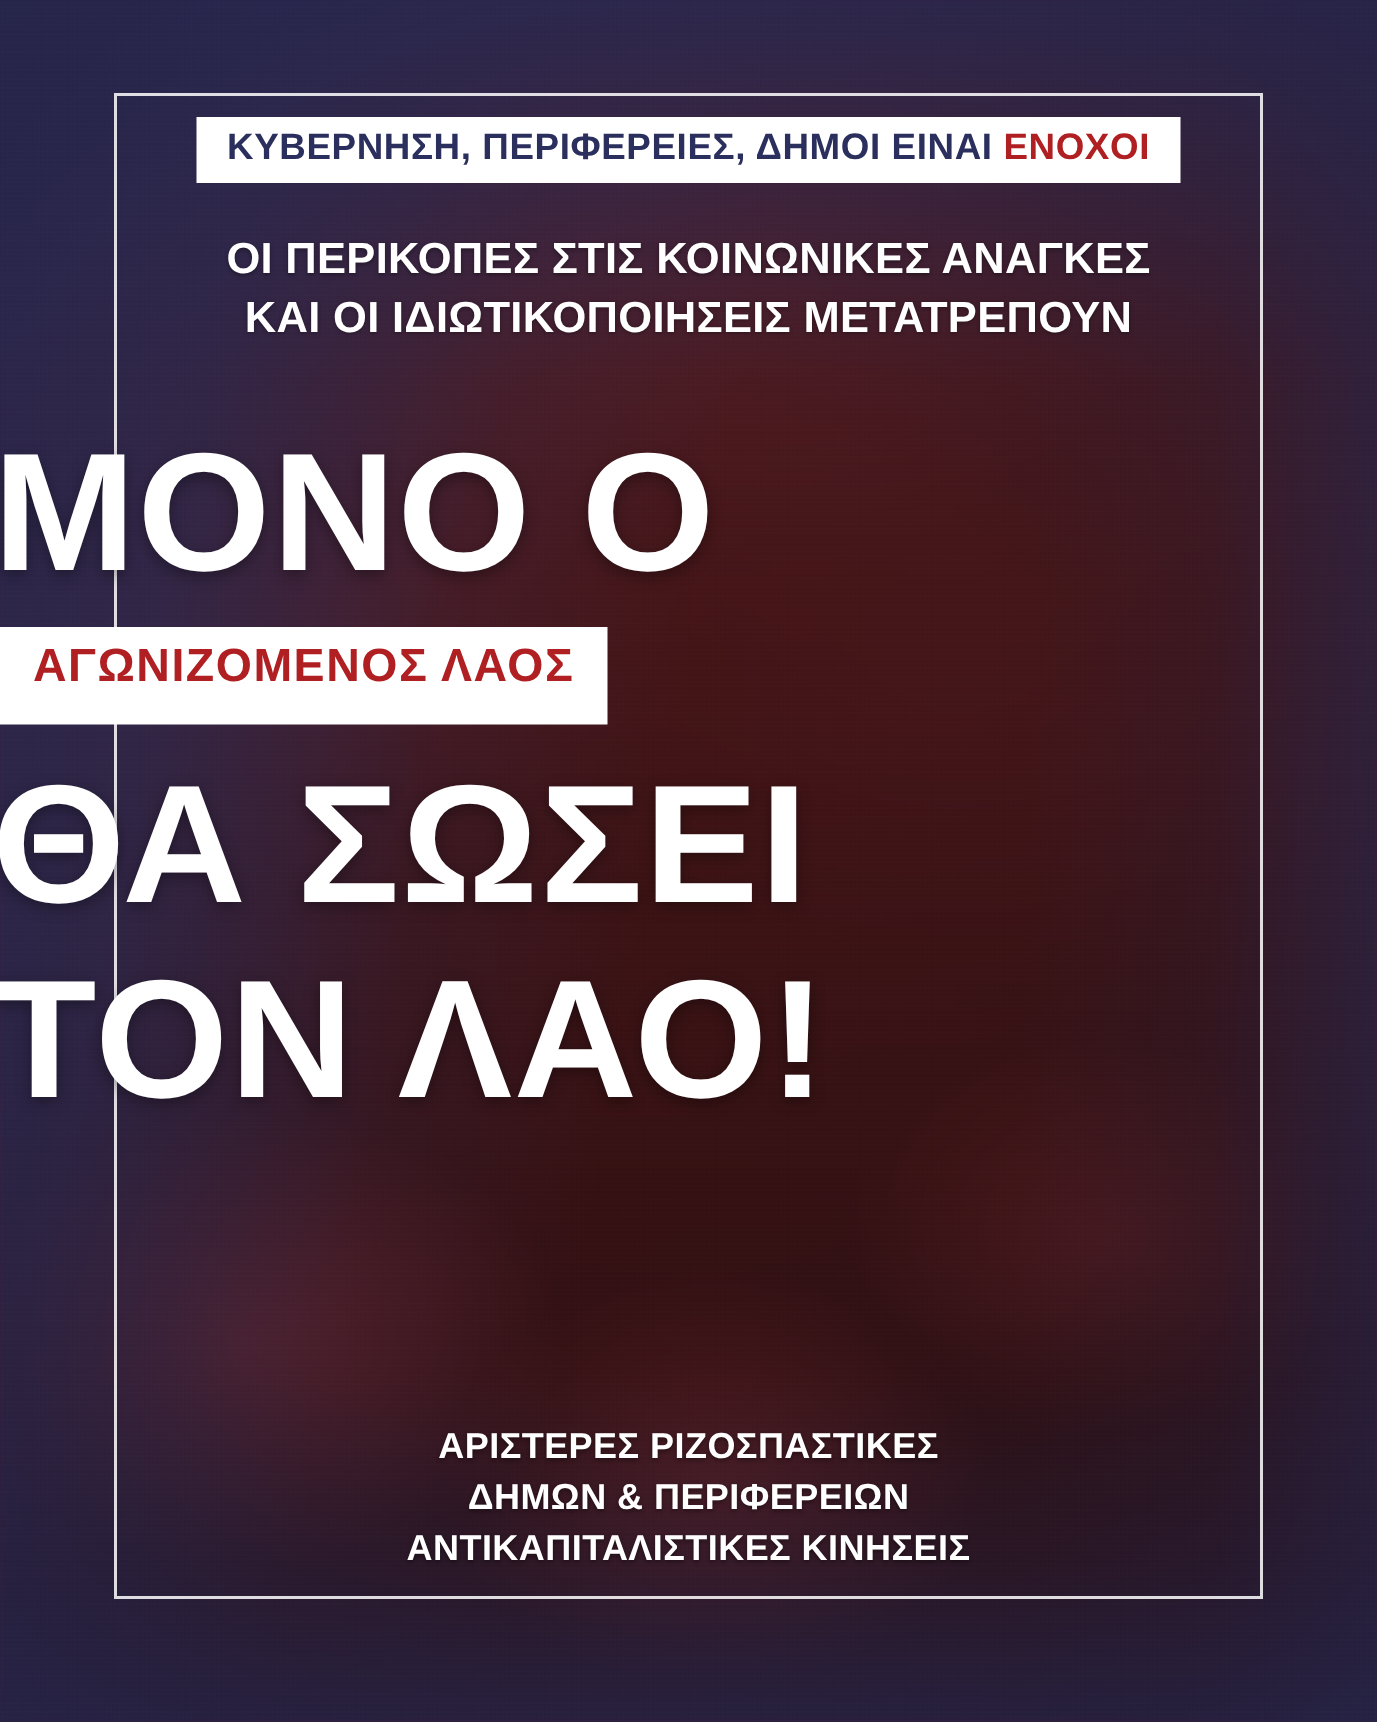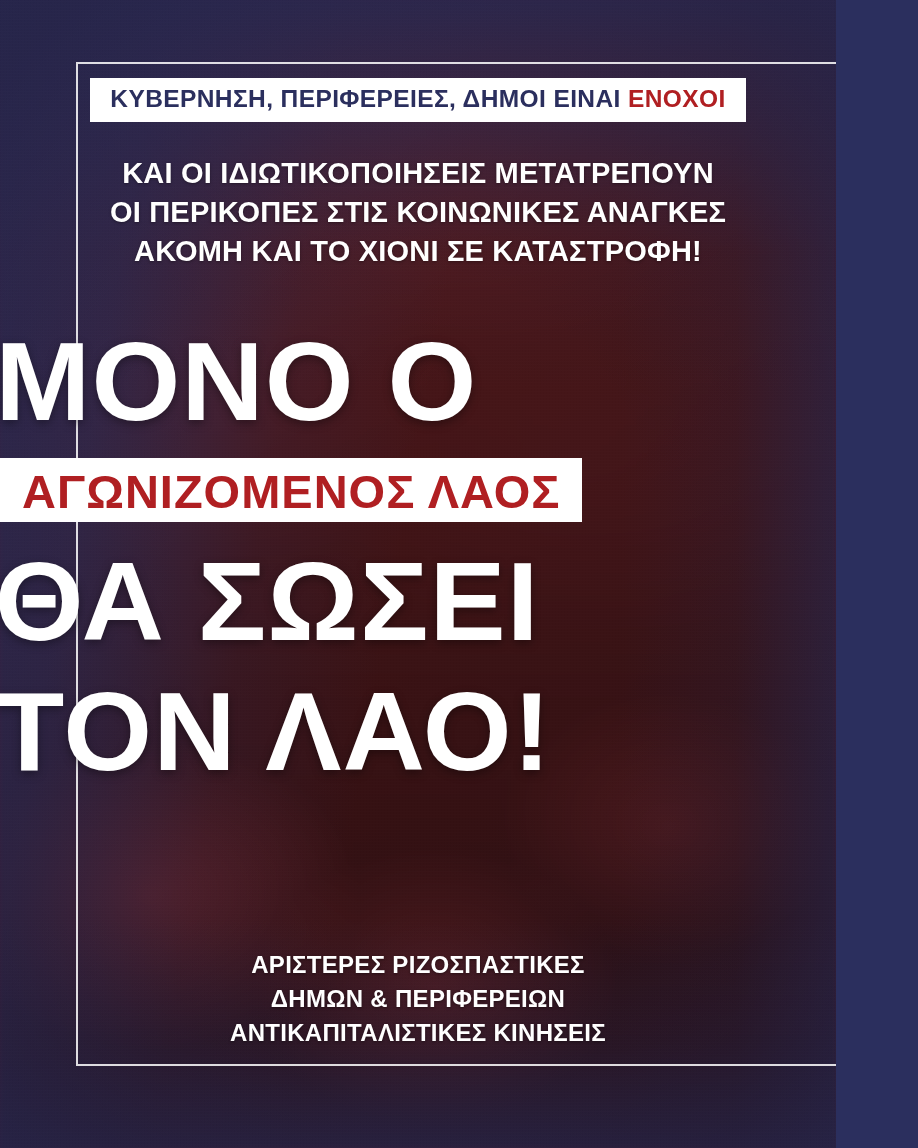--- a/index.html
+++ b/index.html
@@ -9,21 +9,21 @@
   }
   body {
     width: 918px;
     height: 1148px;
     overflow: hidden;
     font-family: "Liberation Sans", sans-serif;
   }
 
   #poster {
     position: relative;
-    width: 836px;
+    width: 918px;
     height: 1148px;
     overflow: hidden;
     background: #b01f22;
   }
 
   
   .bg-layer {
     position: absolute;
     inset: 0;
   }
@@ -131,24 +131,24 @@
   }
   .h-line-1 { margin-top: 10px; }
   .h-line-3 { margin-top: 24px; }
   .h-line-4 { margin-top: 18px; }
 
   .h-boxed {
     margin-top: 20px;
     background: #ffffff;
     color: #b01f22;
     font-weight: bold;
-    font-size: 47px;
+    font-size: 31px;
     letter-spacing: 1px;
     line-height: 1;
-    padding: 10px 22px 7px 22px;
+    padding: 10px 22px 24px 22px;
     white-space: nowrap;
   }
 
   .footer {
     position: absolute;
     left: 0;
     right: 0;
     bottom: 98px;
     color: #ffffff;
     font-weight: bold;
@@ -173,23 +173,22 @@
 
   <div class="frame"></div>
 
   <div class="content">
 
     <div class="banner">
       <span>ΚΥΒΕΡΝΗΣΗ, ΠΕΡΙΦΕΡΕΙΕΣ, ΔΗΜΟΙ ΕΙΝΑΙ </span><span class="accent">ΕΝΟΧΟΙ</span>
     </div>
 
     <div class="subhead">
+      <div>ΟΙ ΠΕΡΙΚΟΠΕΣ ΣΤΙΣ ΚΟΙΝΩΝΙΚΕΣ ΑΝΑΓΚΕΣ</div>
       <div>ΚΑΙ ΟΙ ΙΔΙΩΤΙΚΟΠΟΙΗΣΕΙΣ ΜΕΤΑΤΡΕΠΟΥΝ</div>
-      <div>ΟΙ ΠΕΡΙΚΟΠΕΣ ΣΤΙΣ ΚΟΙΝΩΝΙΚΕΣ ΑΝΑΓΚΕΣ</div>
-      <div>ΑΚΟΜΗ ΚΑΙ ΤΟ ΧΙΟΝΙ ΣΕ ΚΑΤΑΣΤΡΟΦΗ!</div>
     </div>
 
     <div class="headline">
       <div class="h-line h-big h-line-1">ΜΟΝΟ Ο</div>
       <div class="h-boxed">ΑΓΩΝΙΖΟΜΕΝΟΣ ΛΑΟΣ</div>
       <div class="h-line h-big h-line-3">ΘΑ ΣΩΣΕΙ</div>
       <div class="h-line h-big h-line-4">ΤΟΝ ΛΑΟ!</div>
     </div>
 
     <div class="footer">

